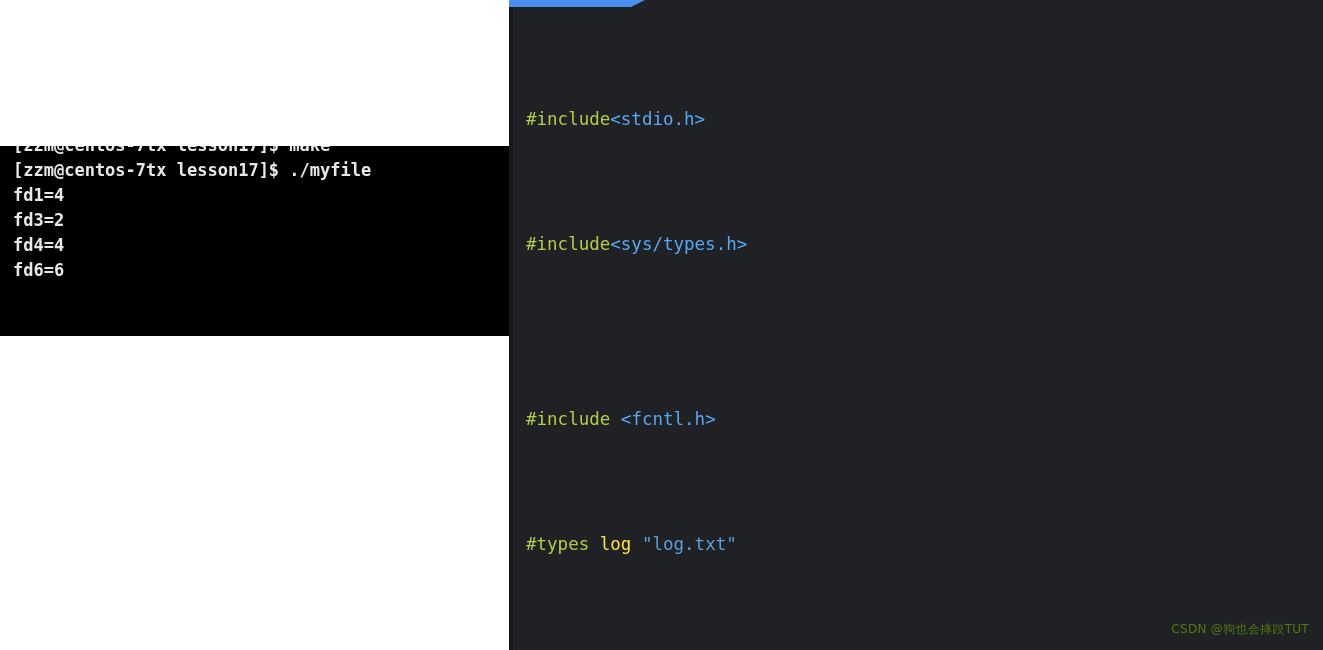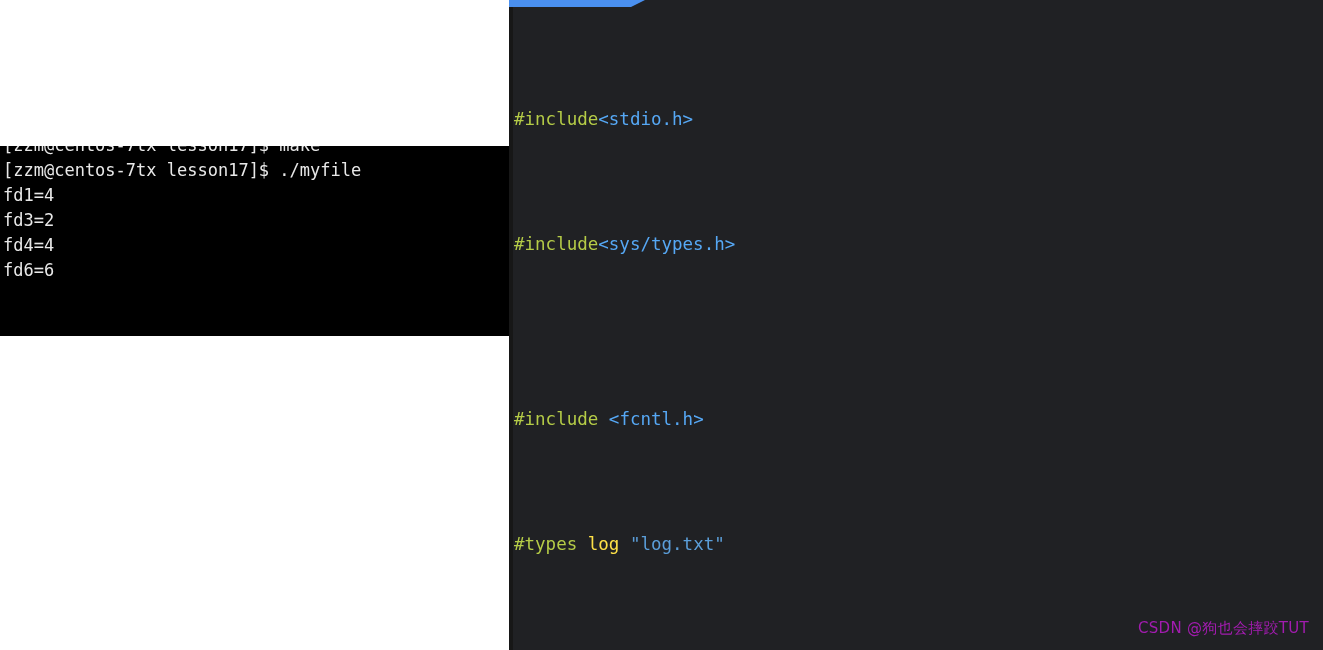--- a/index.html
+++ b/index.html
@@ -33,22 +33,23 @@
     height: 190px;
     background: #000000;
     overflow: hidden;
     color: #e8e8e8;
     font-family: "DejaVu Sans Mono", "Liberation Mono", monospace;
     font-size: 17px;
     line-height: 25px;
   }
   .term-line {
     white-space: pre;
-    padding-left: 3px;
+    padding-left: 13px;
     height: 25px;
+    font-weight: bold;
   }
   .term-clip-top {
     height: 12px;
     overflow: hidden;
     position: relative;
   }
   .term-clip-top .term-line {
     position: absolute;
     bottom: 0;
     left: 0;
@@ -95,39 +96,39 @@
     position: absolute;
     left: 0; top: 7px;
     width: 814px;
     font-family: "DejaVu Sans Mono", "Liberation Mono", monospace;
     font-size: 17.5px;
     line-height: 25px;
     white-space: pre;
   }
   .code-line {
     height: 25px;
-    padding-left: 5px;
+    padding-left: 17px;
     white-space: pre;
   }
 
   
   .c-pre      { color: #b5cc47; }   
   .c-hdr      { color: #56a8f5; }   
   .c-macro    { color: #fde047; }   
   .c-str      { color: #5b9ed9; }
   .c-plain    { color: #d6d6d6; }
 
   
   #watermark {
     position: absolute;
     right: 14px;
     bottom: 12px;
-    color: #a21caf;
+    color: #4d7c0f;
     font-family: "DejaVu Sans", "Liberation Sans", sans-serif;
-    font-size: 15px;
+    font-size: 12px;
     letter-spacing: 0.3px;
   }
 </style>
 </head>
 <body>
 
 <div id="left-pane"></div>
 
 <div id="terminal">
 

